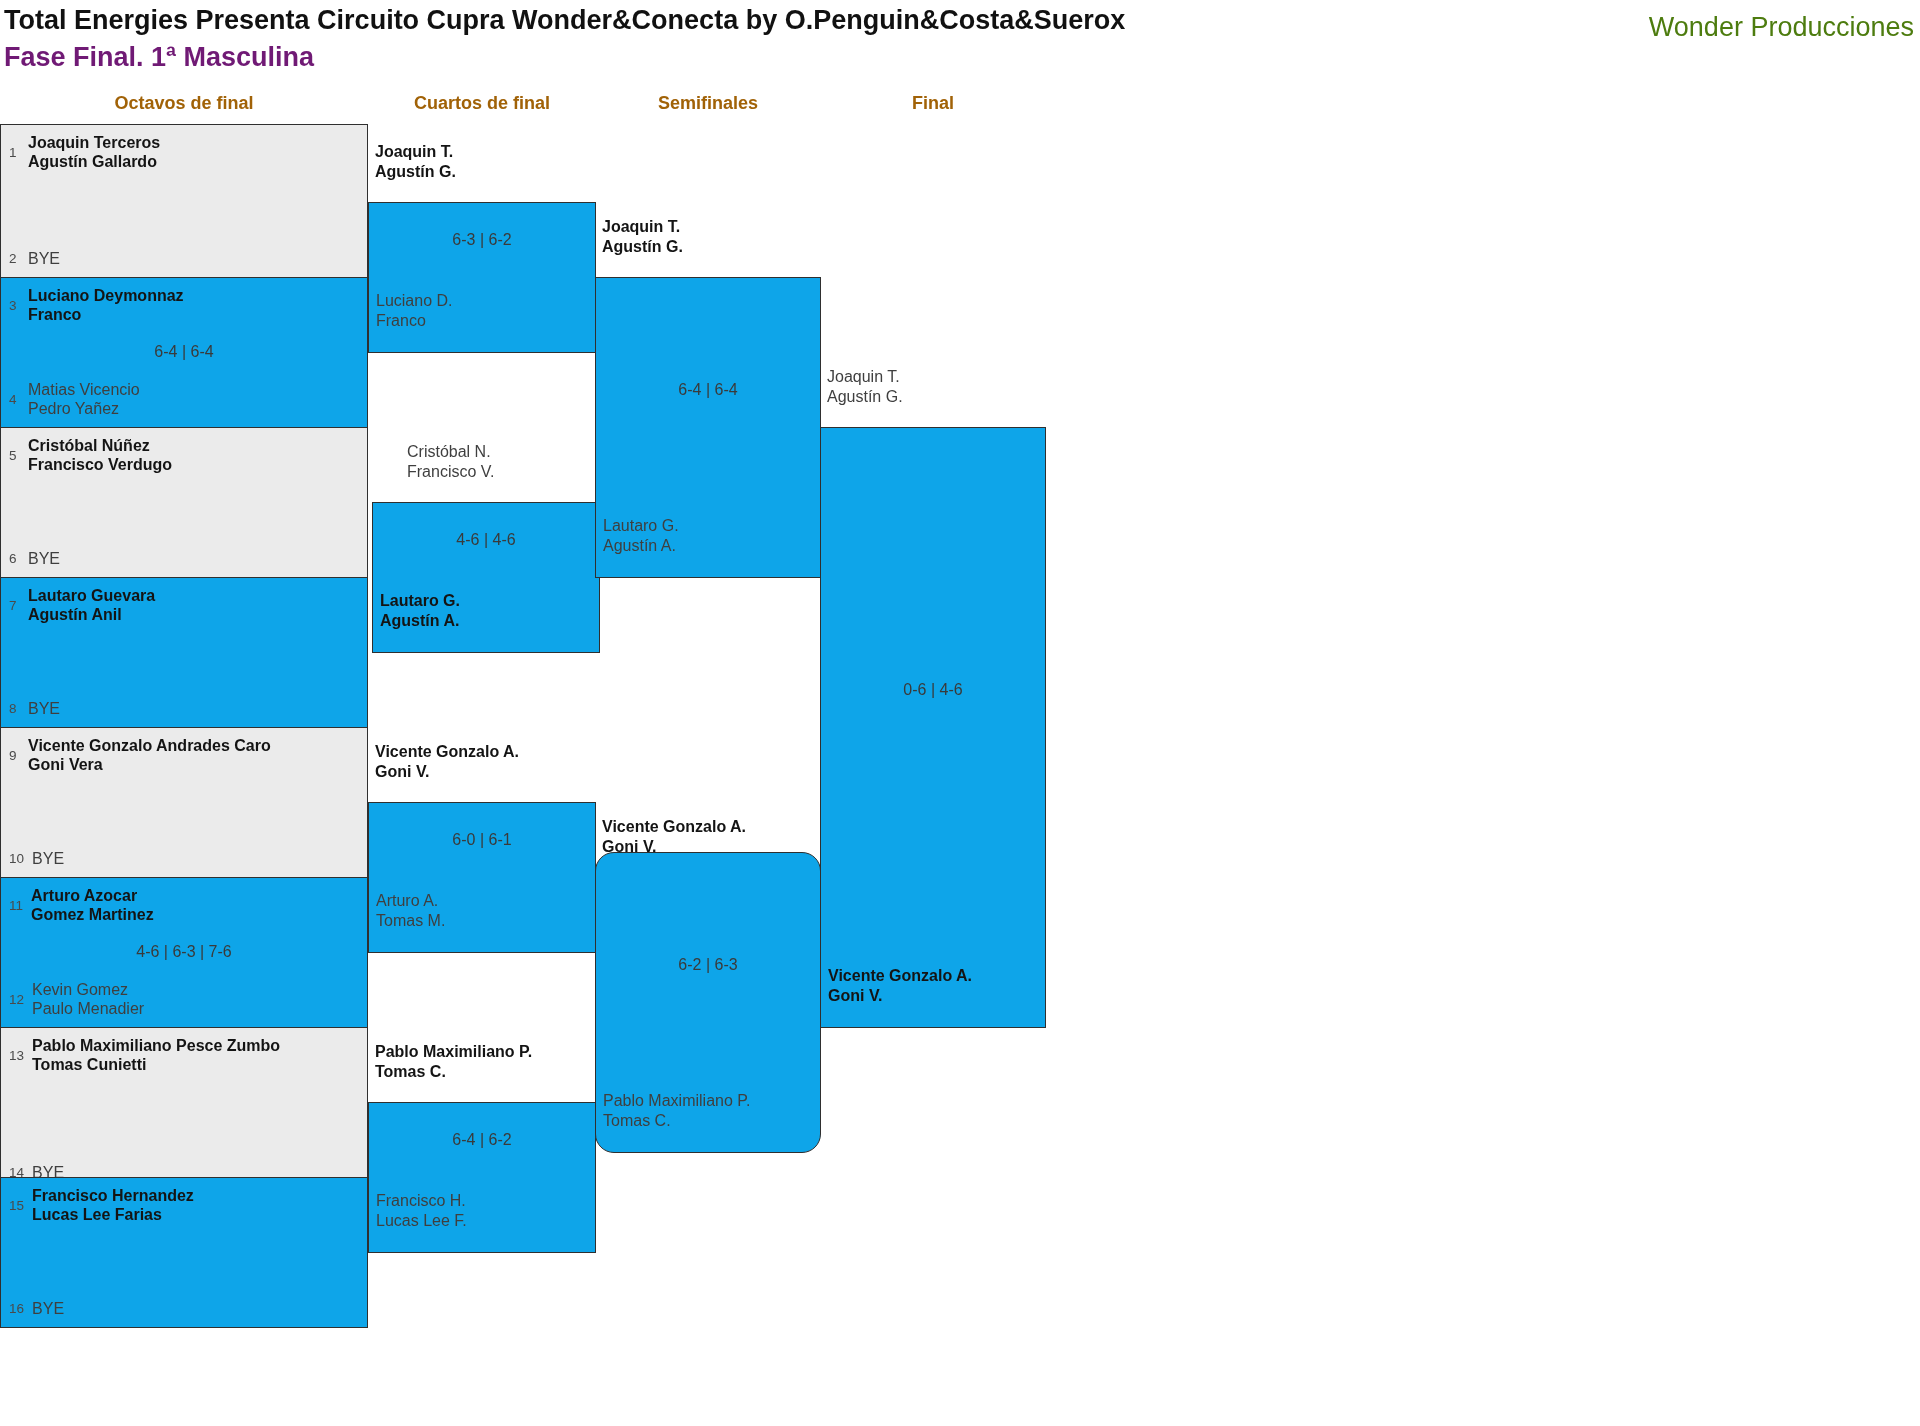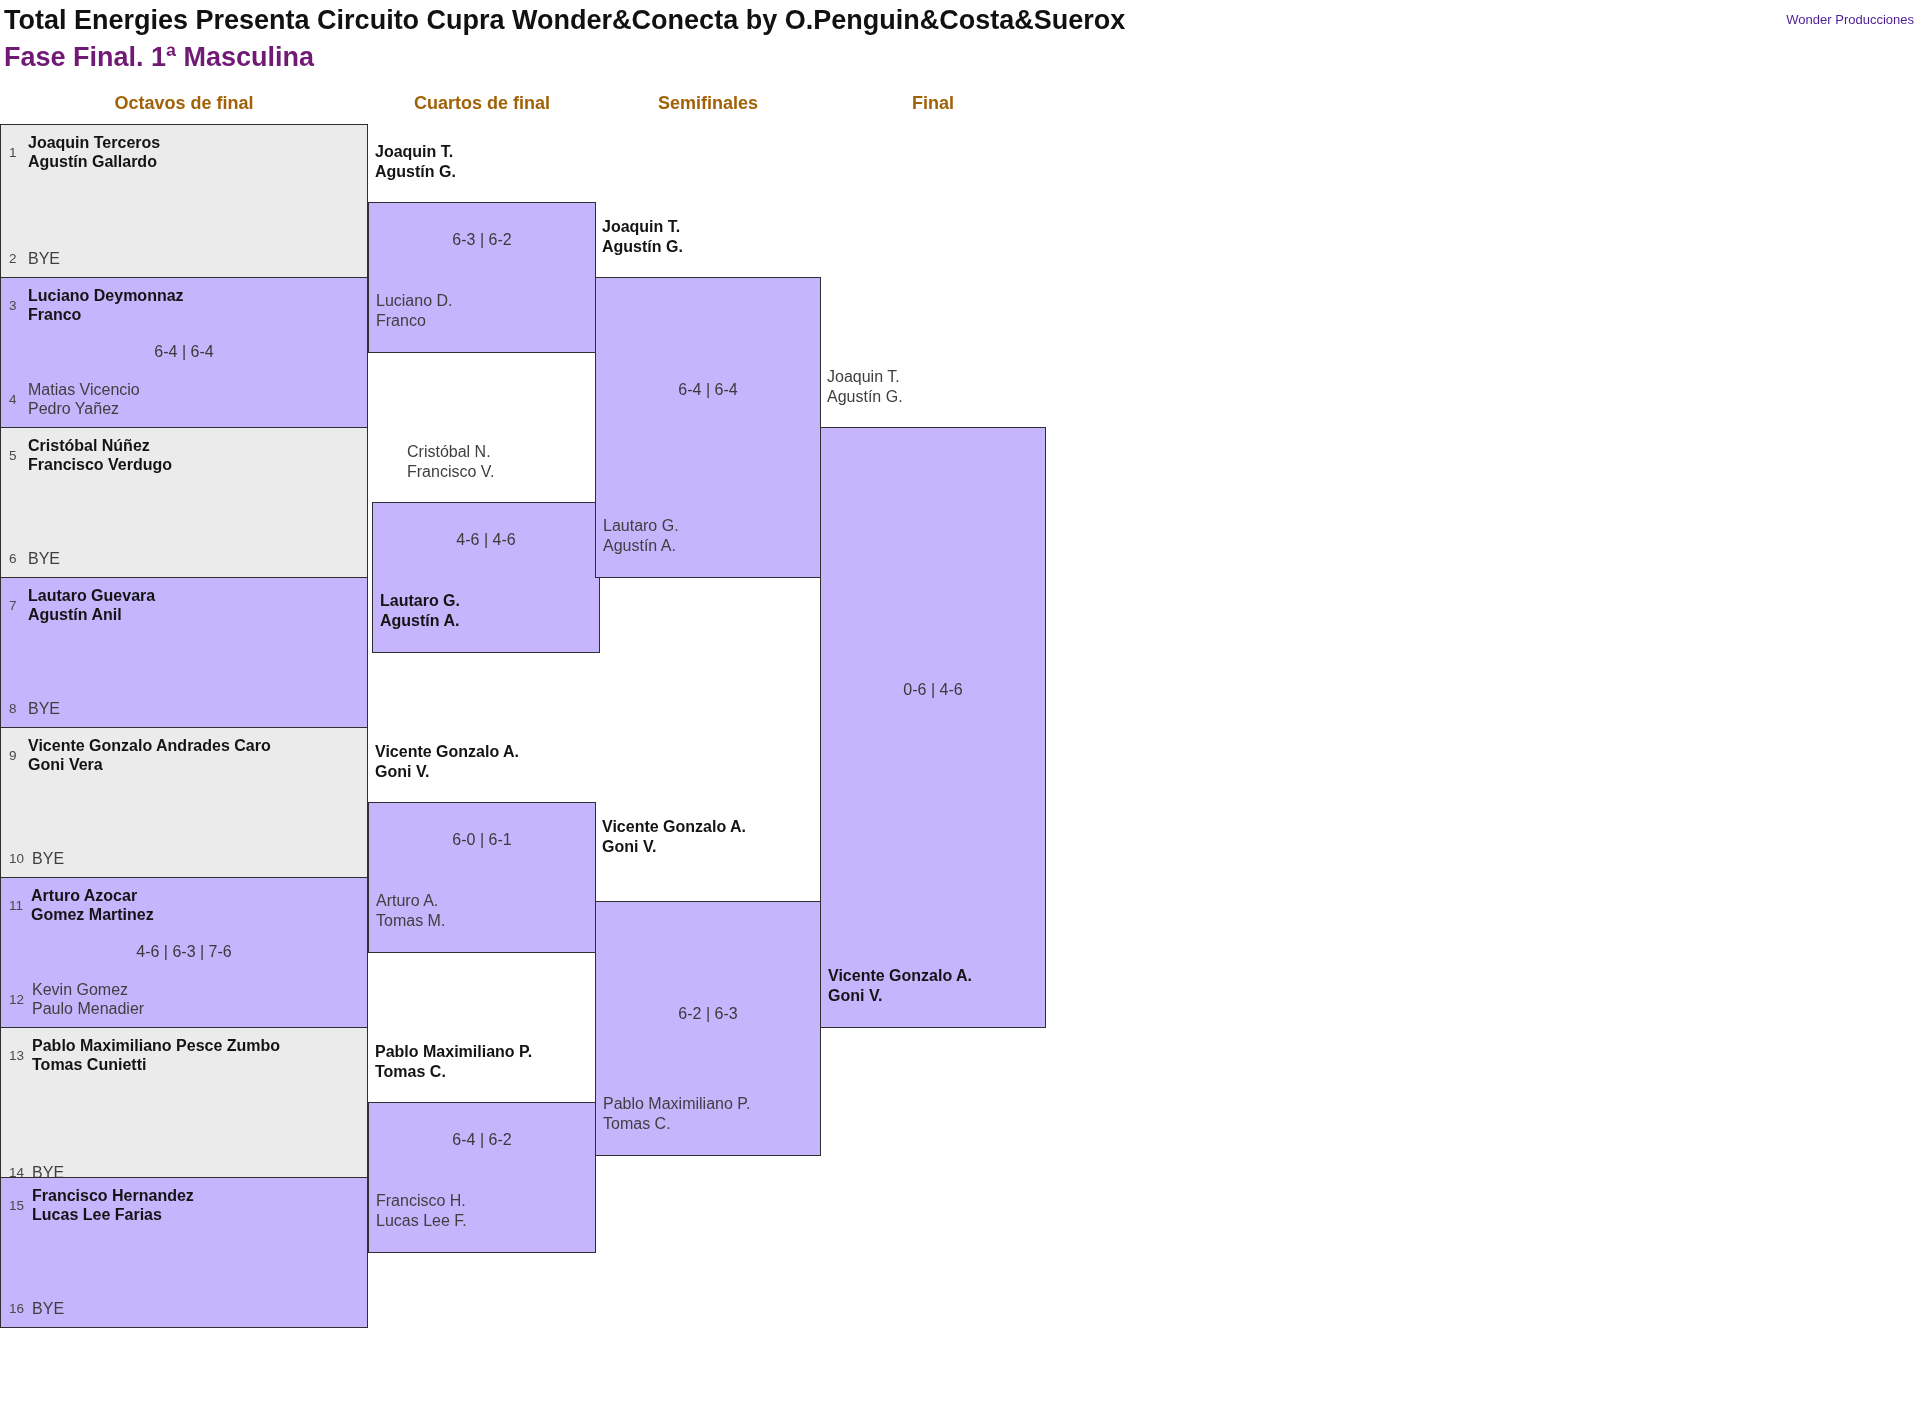--- a/index.html
+++ b/index.html
@@ -1,27 +1,27 @@
 <!DOCTYPE html>
 <html><head>
 <meta charset="utf-8">
 <style>
   html,body{margin:0;padding:0;background:#fff;}
   .page{position:relative;width:1920px;height:1426px;background:#ffffff;overflow:hidden;
         font-family:"Liberation Sans","DejaVu Sans",sans-serif;color:#151515;}
   .titleblock{position:absolute;left:4px;top:2px;}
   .title{font-size:27px;font-weight:700;line-height:37px;color:#111;white-space:nowrap;}
   .subtitle{font-size:27px;font-weight:700;line-height:37px;color:#701a75;}
-  .organizer{position:absolute;right:6px;top:12px;font-size:13px;font-weight:400;color:#4c1d95;}
+  .organizer{position:absolute;right:6px;top:12px;font-size:27px;font-weight:400;color:#4d7c0f;}
   .roundheader{position:absolute;top:93px;text-align:center;font-size:18px;font-weight:600;color:#a16207;}
   .rh-oct{left:0;width:368px;}
   .rh-cua{left:368px;width:228px;}
   .rh-sem{left:595px;width:226px;}
   .rh-fin{left:820px;width:226px;}
-  .box{position:absolute;box-sizing:border-box;border:1px solid #2f2f2f;background:#c4b5fd;}
+  .box{position:absolute;box-sizing:border-box;border:1px solid #2f2f2f;background:#0ea5e9;}
   .shade{background:#ebebeb;}
   .entry{position:absolute;left:8px;display:flex;align-items:center;gap:8px;}
   .entry.top{top:8px;}
   .entry.bottom{bottom:9px;}
   .seed{font-size:13.5px;color:#4a4a4a;min-width:11px;}
   .tlines div{font-size:16px;line-height:19px;white-space:nowrap;}
   .feed{position:absolute;width:220px;}
   .feed div{font-size:16px;line-height:20px;white-space:nowrap;}
   .feed-bottom{position:absolute;left:7px;bottom:21px;}
   .feed-bottom div{font-size:16px;line-height:20px;white-space:nowrap;}
@@ -250,21 +250,21 @@
     <div class="feed-bottom r">
       <div>Lautaro G.</div>
       <div>Agustín A.</div>
     </div>
   </div>
 
   <div class="feed b" style="left:602px;top:817px;">
     <div>Vicente Gonzalo A.</div>
     <div>Goni V.</div>
   </div>
-  <div class="box" style="left:595px;top:901px;width:226px;height:255px;">
+  <div class="box" style="left:595px;top:852px;width:226px;height:301px;border-radius:19px;">
     <div class="score ssf">6-2 | 6-3</div>
     <div class="feed-bottom r">
       <div>Pablo Maximiliano P.</div>
       <div>Tomas C.</div>
     </div>
   </div>
 
   <div class="feed r" style="left:827px;top:367px;">
     <div>Joaquin T.</div>
     <div>Agustín G.</div>

